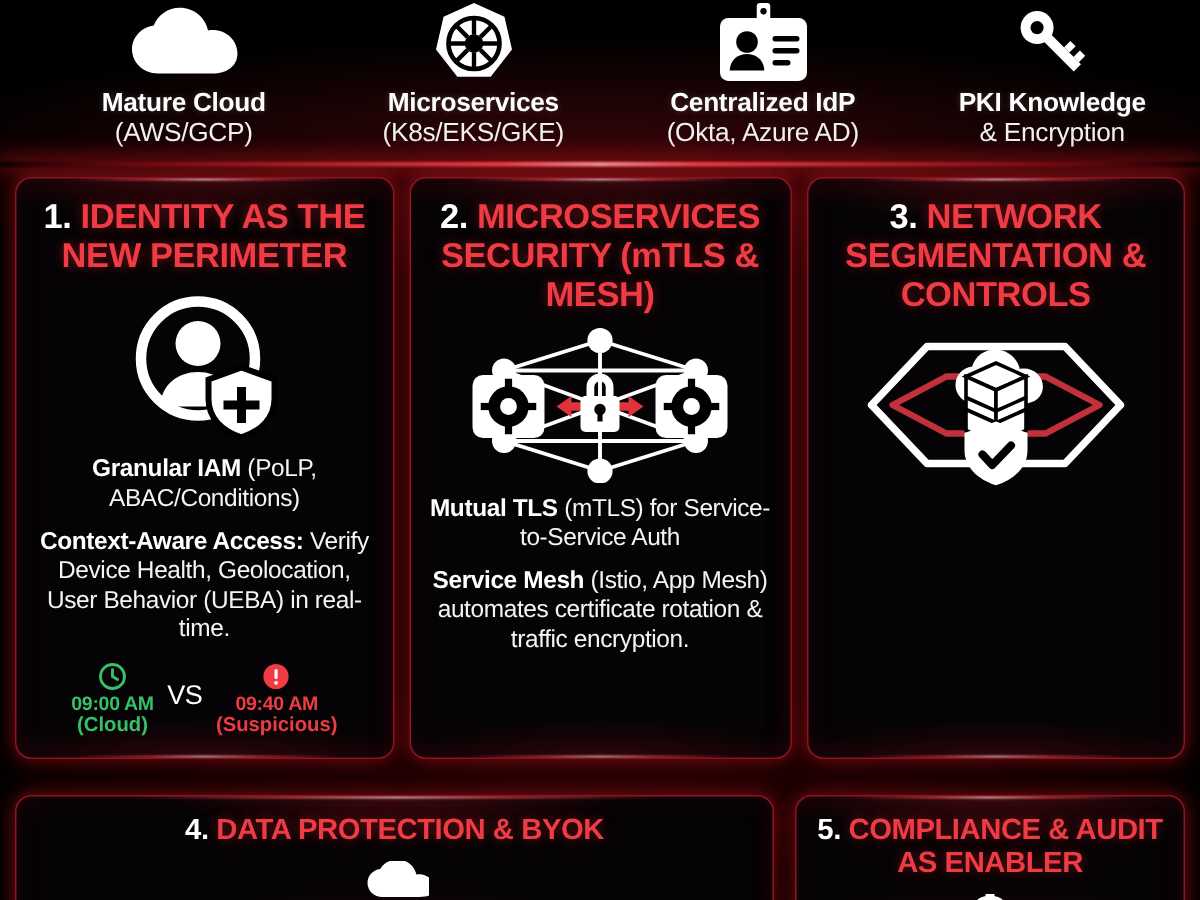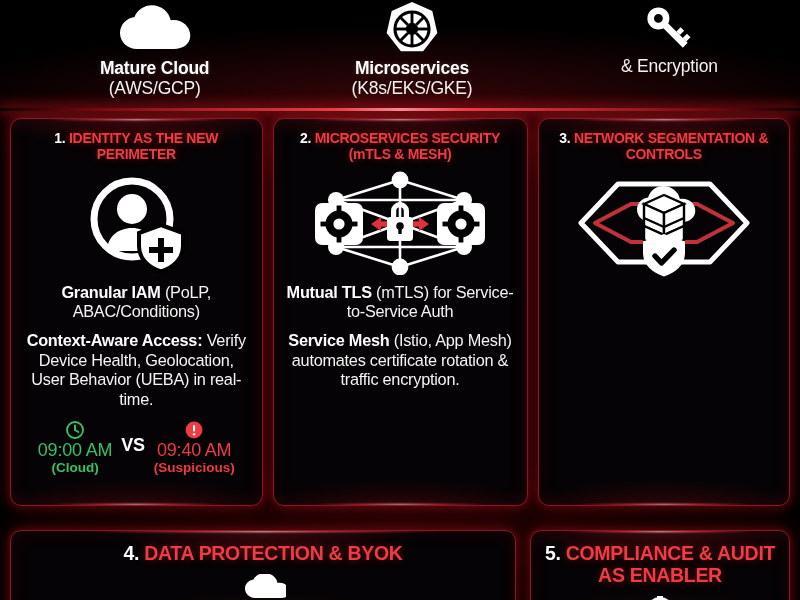--- a/index.html
+++ b/index.html
@@ -139,21 +139,21 @@
       #ffd3d6 50%,
       rgba(255,80,90,0.85) 70%,
       rgba(255,60,70,0) 100%);
     filter: blur(1px);
     pointer-events: none;
   }
   .card::before { top: -1px; }
   .card::after  { bottom: -1px; opacity: 0.9; }
 
   .card-title {
-    font-size: 14px;
+    font-size: 23px;
     font-weight: 800;
     line-height: 1.14;
     text-align: center;
     letter-spacing: -0.3px;
     color: #ef3b44;
     text-shadow: 0 0 8px rgba(230,35,45,0.45);
     margin-bottom: 4px;
   }
   .card-title .num {
     color: #ffffff;
@@ -188,35 +188,35 @@
     gap: 9px;
   }
   .time-block {
     display: flex;
     flex-direction: column;
     align-items: center;
     line-height: 1.1;
   }
   .time-badge-icon { margin-bottom: 1px; }
   .time-value {
-    font-size: 18px;
-    font-weight: 400;
+    font-size: 13px;
+    font-weight: 700;
     letter-spacing: -0.2px;
   }
   .time-state {
     font-size: 13.5px;
     font-weight: 600;
   }
   .time-valid .time-value,
   .time-valid .time-state { color: #35c167; }
   .time-bad .time-value,
   .time-bad .time-state { color: #ef3b44; }
   .vs-label {
     font-size: 18px;
-    font-weight: 700;
+    font-weight: 400;
     color: #ffffff;
     letter-spacing: -0.3px;
     padding-bottom: 5px;
   }
 
   
   .row-2 .card {
     padding-top: 11px;
     justify-content: flex-start;
   }
@@ -266,33 +266,52 @@
               <line x1="42.4" y1="17.6" x2="34.4" y2="25.6"></line>
               <line x1="25.6" y1="34.4" x2="17.6" y2="42.4"></line>
             </g>
           </g>
         </svg>
       </div>
       <div class="prereq-label">Microservices</div>
       <div class="prereq-sub">(K8s/EKS/GKE)</div>
     </div>
 
+    <div class="prereq">
+      <div class="prereq-icon">
+        <svg width="66" height="54" viewBox="0 0 66 54">
+          <rect x="28.5" y="0" width="9" height="14" rx="2.2" fill="#ffffff"></rect>
+          <circle cx="33" cy="5.5" r="2.1" fill="#000000"></circle>
+          <rect x="4" y="10" width="58" height="42" rx="5.5" fill="#ffffff"></rect>
+          <circle cx="22" cy="26" r="7.2" fill="#000000"></circle>
+          <path fill="#000000" d="M10.5 45c0-6.6 5.2-11 11.5-11s11.5 4.4 11.5 11z"></path>
+          <g fill="#000000">
+            <rect x="39" y="22" width="18" height="3.6" rx="1.8"></rect>
+            <rect x="39" y="30" width="18" height="3.6" rx="1.8"></rect>
+            <rect x="39" y="38" width="12" height="3.6" rx="1.8"></rect>
+          </g>
+        </svg>
+      </div>
+      <div class="prereq-label">Centralized IdP</div>
+      <div class="prereq-sub">(Okta, Azure AD)</div>
+    </div>
 
     <div class="prereq">
       <div class="prereq-icon">
         <svg width="56" height="54" viewBox="0 0 56 54">
           <g transform="rotate(-45 28 27)">
             <circle cx="28" cy="12" r="11" fill="#ffffff"></circle>
             <circle cx="28" cy="12" r="4.4" fill="#000000"></circle>
             <rect x="24.6" y="20" width="6.8" height="30" fill="#ffffff"></rect>
             <rect x="31.4" y="34" width="6" height="5" fill="#ffffff"></rect>
             <rect x="31.4" y="43" width="6" height="5" fill="#ffffff"></rect>
           </g>
         </svg>
       </div>
+      <div class="prereq-label">PKI Knowledge</div>
       <div class="prereq-sub">&amp; Encryption</div>
     </div>
 
   </div>
 
   <div class="divider-glow"></div>
 
   <div class="row row-1">
 
     <div class="card card-1">

